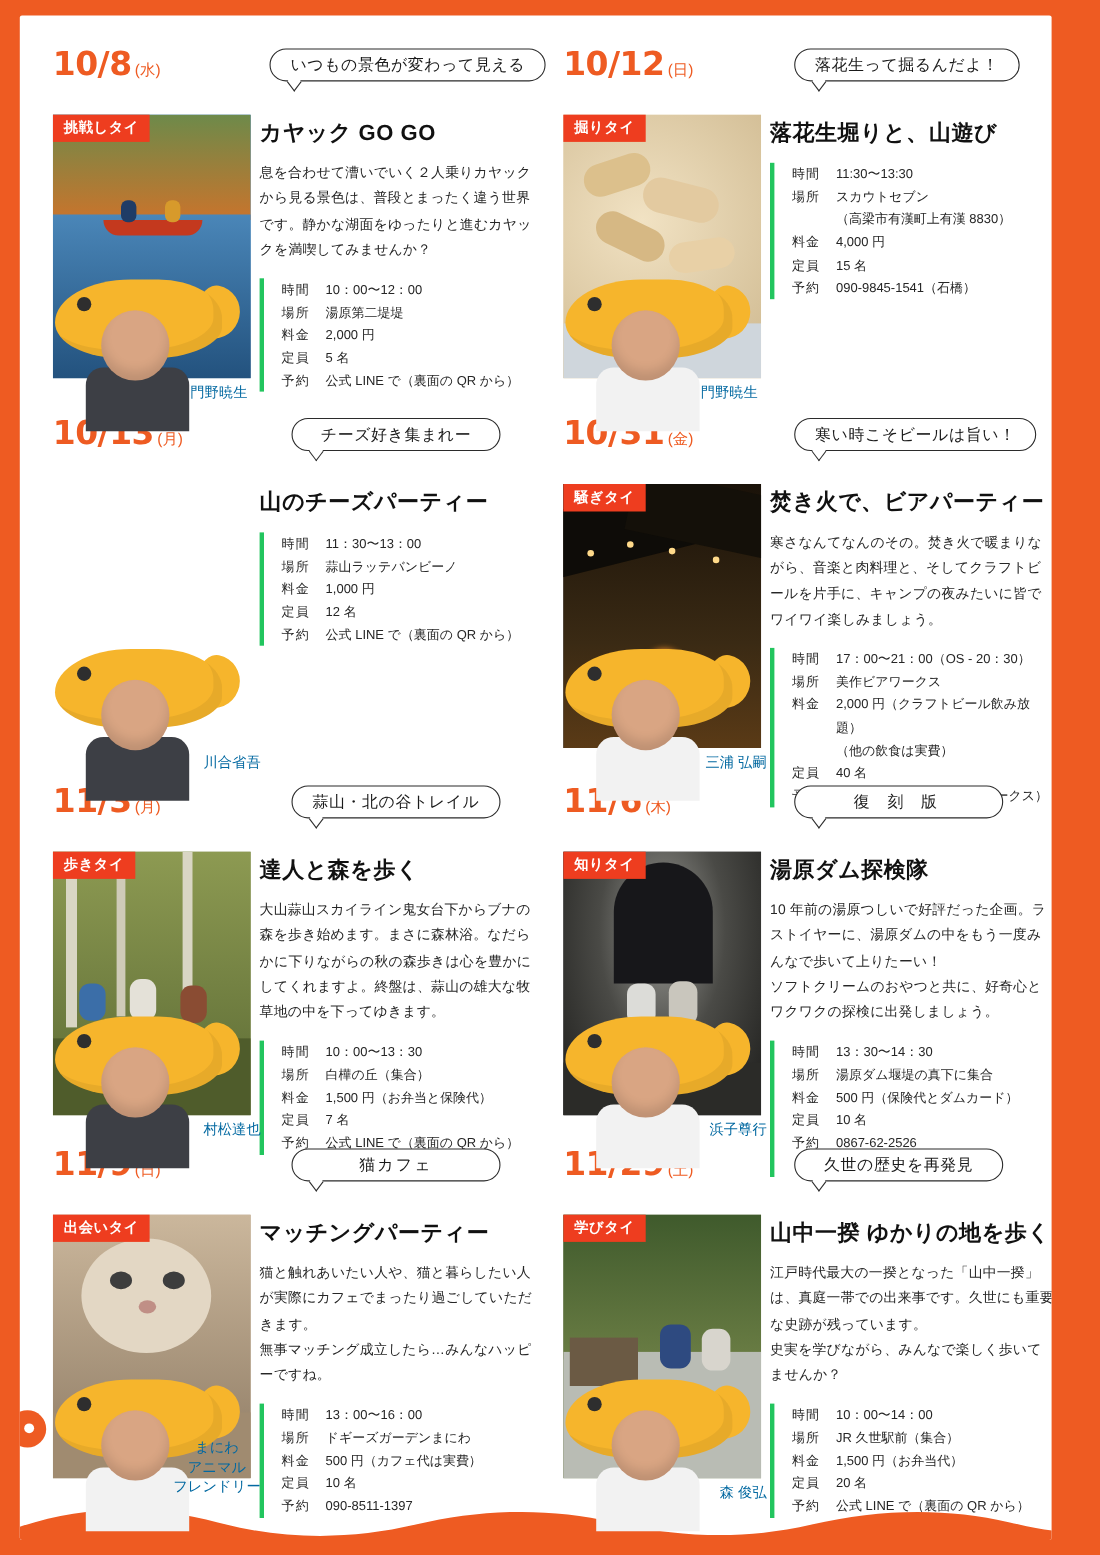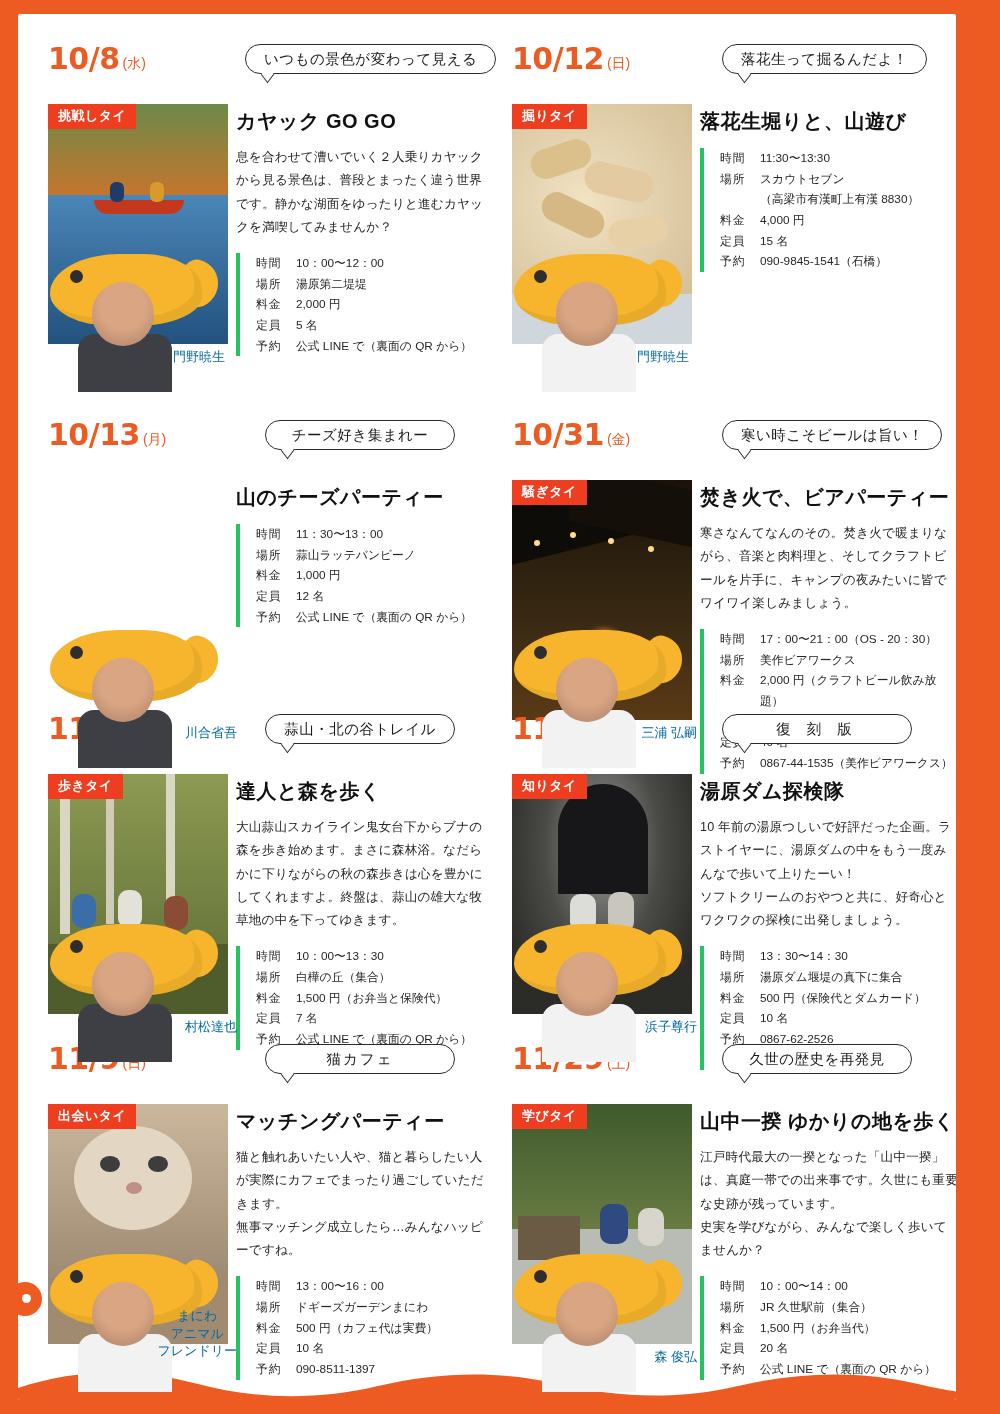--- a/index.html
+++ b/index.html
@@ -38,21 +38,21 @@
     position:absolute;left:0;top:0;width:964px;height:1386px;
   }
   .ev{
     position:absolute;
     width:455px;
   }
   .col-l{left:22px;}
   .col-r{left:486px;}
 
   .r1{top:26px;}
-  .r2{top:362px;margin-top:40px;}
+  .r2{top:362px;}
   .r3{top:696px;}
   .r4{top:1026px;}
 
   
   .date-row{
     height:34px;
     display:flex;align-items:flex-end;
     padding-left:8px;
   }
   .date-num{

